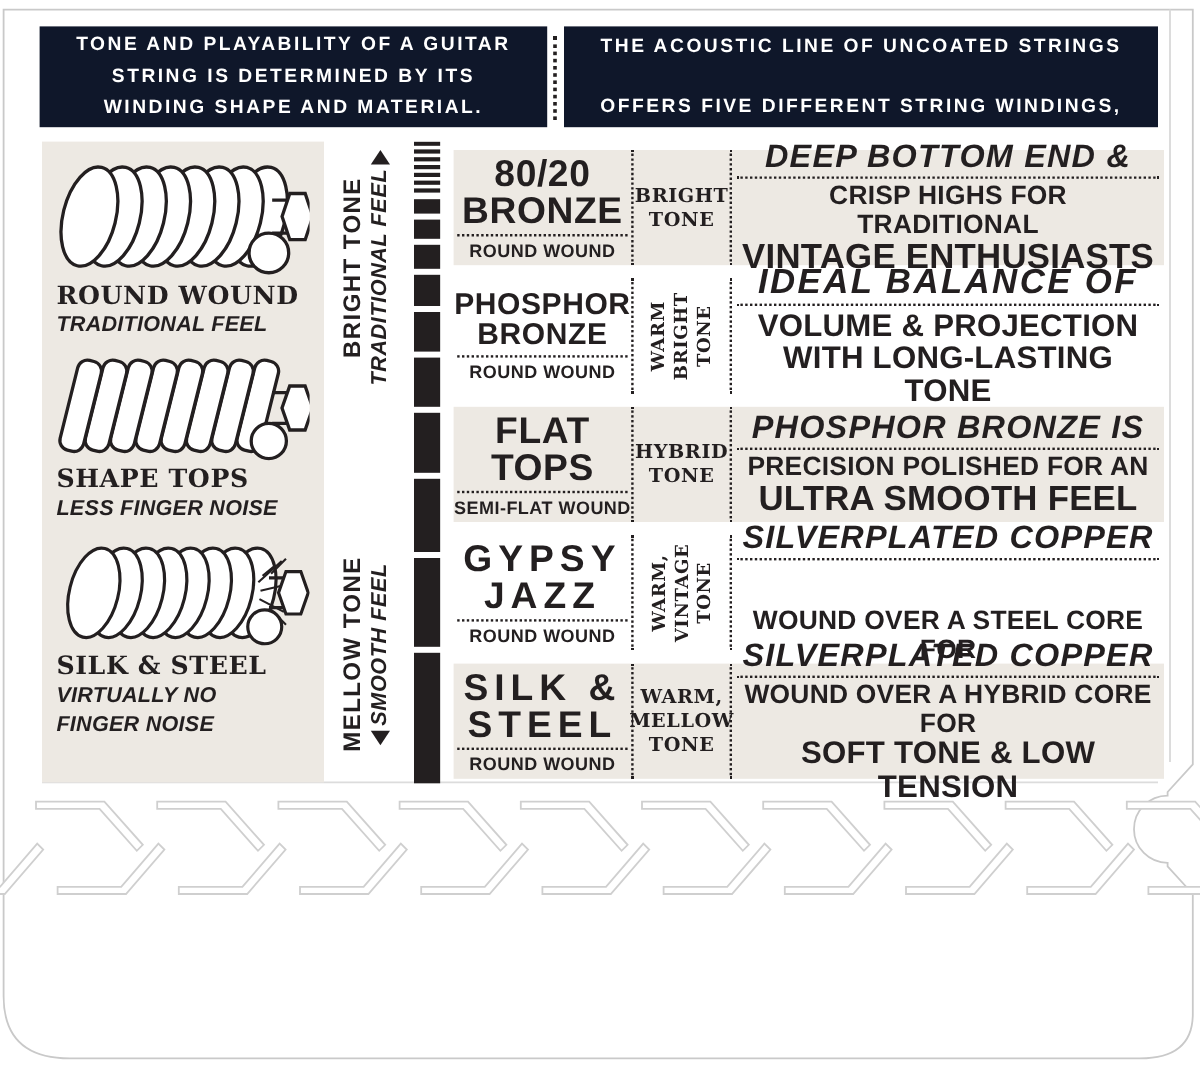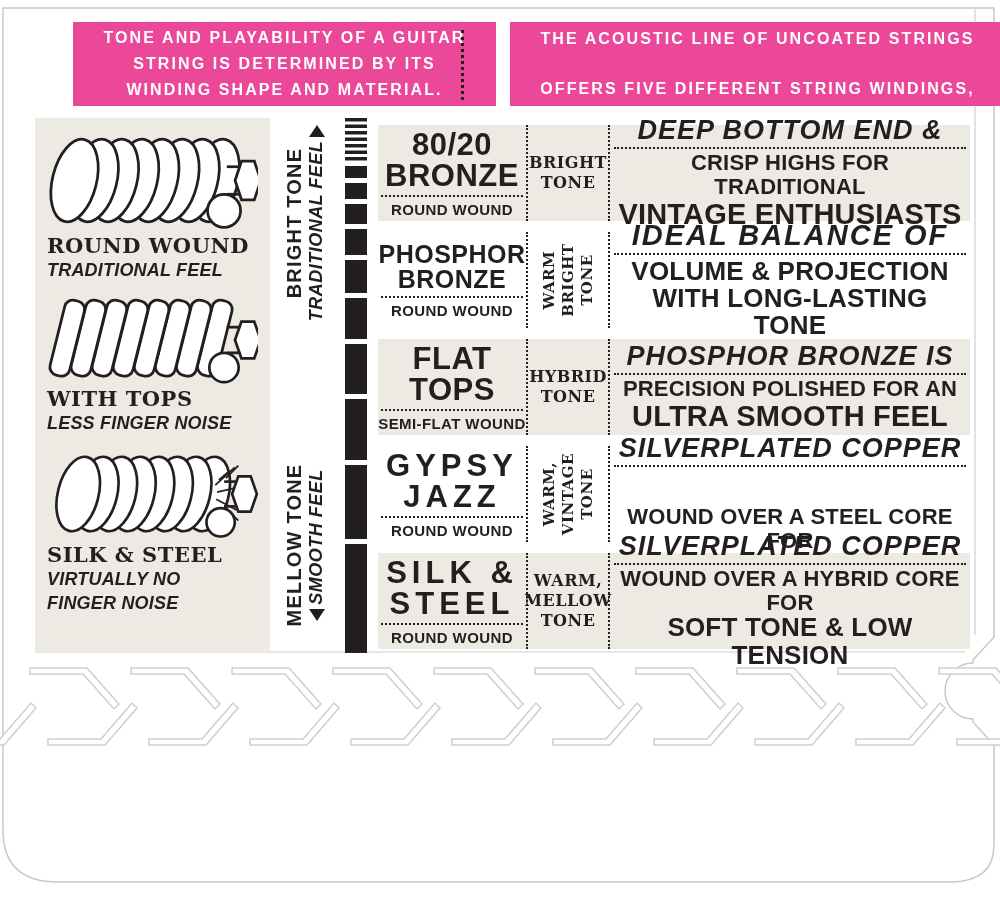--- a/index.html
+++ b/index.html
@@ -10,24 +10,24 @@
     font-family: "Liberation Sans", sans-serif;
     color: #231f20;
     overflow: hidden;
   }
   
   .dieline, .chevrons { position:absolute; left:0; top:0; z-index:0; }
   .chevrons { top:660px; }
 
   
   .hdr {
-    position:absolute; top:22px; height:84px; background:#ec4899; color:#fff;
+    position:absolute; top:22px; height:84px; background:#0f172a; color:#fff;
     display:flex; flex-direction:column; justify-content:center; align-items:center;
     text-align:center; z-index:2;
-    font-weight:bold; font-size:16px; letter-spacing:2.1px; line-height:1.62;margin-left:40px;
+    font-weight:bold; font-size:16px; letter-spacing:2.1px; line-height:1.62;
   }
   .hdr-left  { left:33px;  width:423px; }
   .hdr-right { left:470px; width:495px;gap:24px; }
   .hdr-divider {
     position:absolute; left:461px; top:30px; height:70px; width:0;
     border-left:3px dotted #231f20; z-index:2;
   }
 
   
   .sidebar {
@@ -196,21 +196,21 @@
         <rect class="illus-stroke" x="80" y="4" width="22" height="84" rx="9" transform="rotate(14 91 46)"></rect>
         <rect class="illus-stroke" x="57" y="4" width="22" height="84" rx="9" transform="rotate(14 68 46)"></rect>
         <rect class="illus-stroke" x="34" y="4" width="22" height="84" rx="9" transform="rotate(14 45 46)"></rect>
         <rect class="illus-stroke" x="11" y="4" width="22" height="84" rx="9" transform="rotate(14 22 46)"></rect>
       </g>
       <line class="illus-line" x1="196" y1="34" x2="214" y2="34"></line>
       <line class="illus-line" x1="196" y1="62" x2="214" y2="62"></line>
       <polygon class="illus-stroke" points="212,28 226,28 233,48 226,68 212,68 205,48"></polygon>
       <circle class="illus-stroke" cx="193" cy="78" r="16"></circle>
     </svg>
-    <div class="w-name">WITH TOPS</div>
+    <div class="w-name">SHAPE TOPS</div>
     <div class="w-feel">LESS FINGER NOISE</div>
   </div>
 
   <div class="winding-item">
     <svg width="211" height="92" viewBox="0 0 230 104">
       <g>
         <ellipse class="illus-stroke" cx="178" cy="52" rx="23" ry="43" transform="rotate(14 178 52)"></ellipse>
         <ellipse class="illus-stroke" cx="157" cy="52" rx="23" ry="43" transform="rotate(14 157 52)"></ellipse>
         <ellipse class="illus-stroke" cx="136" cy="52" rx="23" ry="43" transform="rotate(14 136 52)"></ellipse>
         <ellipse class="illus-stroke" cx="115" cy="52" rx="23" ry="43" transform="rotate(14 115 52)"></ellipse>

